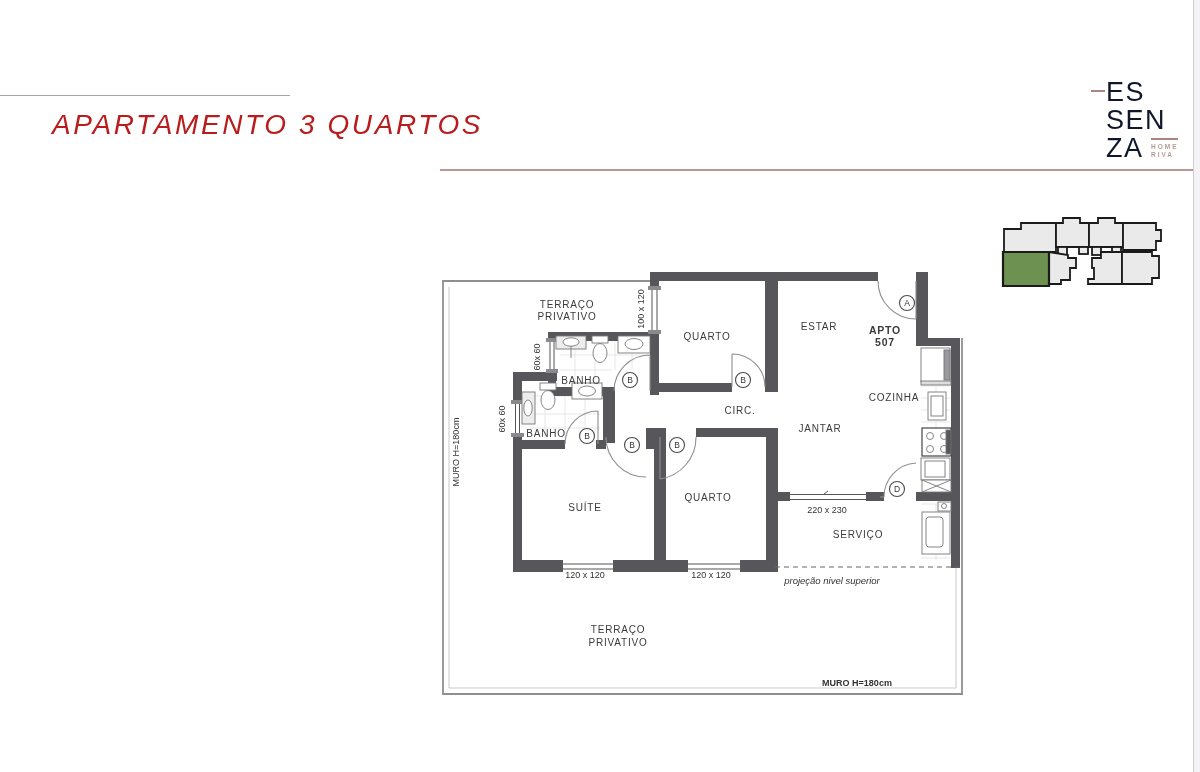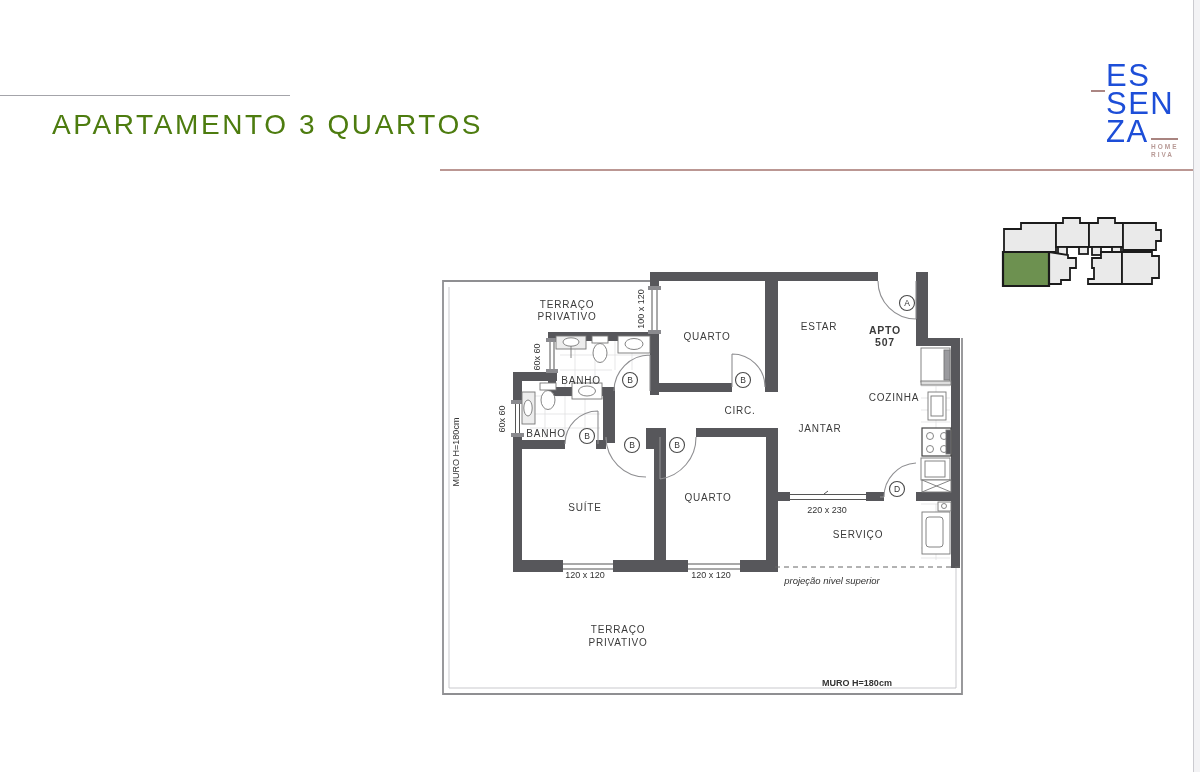--- a/index.html
+++ b/index.html
@@ -3,24 +3,24 @@
 <meta charset="utf-8">
 <style>
   html,body{margin:0;padding:0;background:#fff;}
   #stage{position:relative;width:1200px;height:772px;background:#ffffff;overflow:hidden;
          font-family:"Liberation Sans","DejaVu Sans",sans-serif;}
   
   .topline{position:absolute;left:0;top:95px;width:290px;height:1px;background:#a4a4aa;}
   .rightband{position:absolute;left:1193px;top:0;width:7px;height:772px;background:#f3f3f5;border-left:1px solid #cbcbd0;}
   .roseline{position:absolute;left:440px;top:169px;width:753px;height:2px;background:#bb9793;}
   
-  .title{position:absolute;left:52px;top:106px;color:#4d7c0f;font-size:28px;font-weight:300;
-         letter-spacing:2.6px;line-height:37px;white-space:nowrap;}
+  .title{position:absolute;left:52px;top:106px;color:#b91c1c;font-size:28px;font-weight:300;
+         letter-spacing:2.6px;line-height:37px;white-space:nowrap;font-style:italic;}
   
-  .logo{position:absolute;left:1106px;top:62px;color:#1d4ed8;font-size:31px;font-weight:300;
+  .logo{position:absolute;left:1106px;top:78px;color:#0f172a;font-size:27px;font-weight:300;
         letter-spacing:1.5px;line-height:28px;}
   .logo-dash{position:absolute;left:1091px;top:90px;width:14px;height:2px;background:#ab8683;}
   .logo-sub{position:absolute;left:1151px;top:138px;width:27px;border-top:2px solid #a98480;
             padding-top:3px;color:#b89a96;font-size:6.5px;letter-spacing:2px;line-height:8px;font-weight:bold;}
   svg text{font-family:"Liberation Sans","DejaVu Sans",sans-serif;}
 </style>
 </head>
 <body>
 
 <div id="stage">

